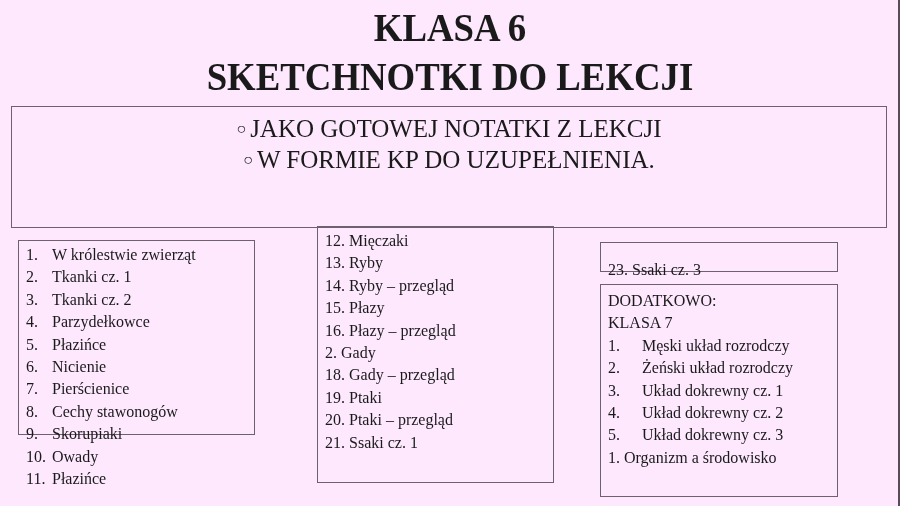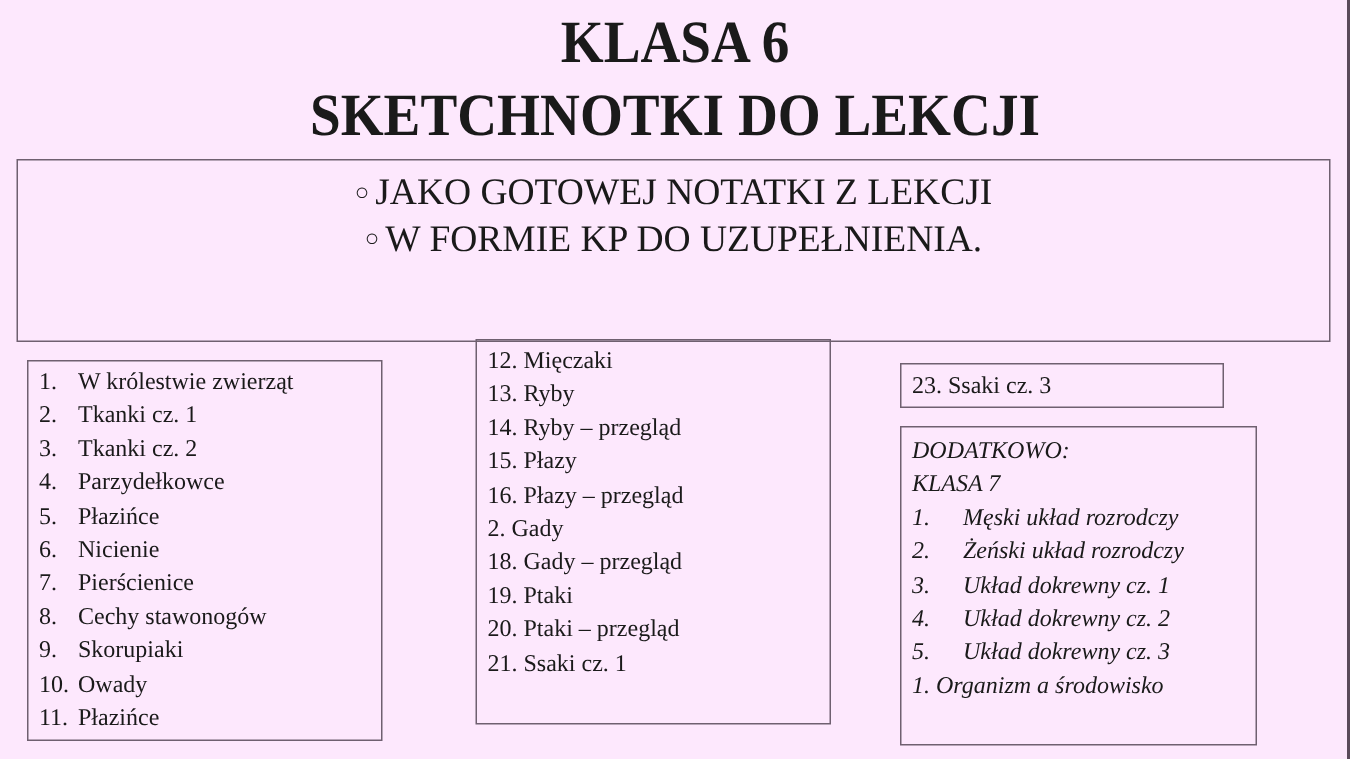--- a/index.html
+++ b/index.html
@@ -22,24 +22,24 @@
     position: absolute; left: 11px; top: 106px; width: 876px; height: 122px;
     border: 1px solid #6f6070; box-sizing: border-box; text-align: center;
     font-size: 25px; line-height: 31px; padding-top: 6px;
   }
   .info .line { white-space: nowrap; }
   .info .bullet { font-size: 16px; vertical-align: 3px; margin-right: 4px; }
   .box {
     position: absolute; border: 1px solid #6f6070; box-sizing: border-box;
     font-size: 16px; line-height: 22.4px;
   }
-  .b1 { left: 18px; top: 240px; width: 237px; height: 254px; padding: 3px 0 0 7px; }
+  .b1 { left: 18px; top: 240px; width: 237px; height: 195px; padding: 3px 0 0 7px; }
   .b2 { left: 317px; top: 226px; width: 237px; height: 257px; padding: 3px 0 0 7px; }
-  .b3 { left: 600px; top: 242px; width: 216px; height: 30px; padding: 4px 0 0 7px; }
-  .b4 { left: 600px; top: 284px; width: 238px; height: 213px; padding: 5px 0 0 7px; font-style: italic; }
+  .b3 { left: 600px; top: 242px; width: 238px; height: 30px; padding: 16px 0 0 7px; }
+  .b4 { left: 600px; top: 284px; width: 238px; height: 213px; padding: 5px 0 0 7px; }
   .row { white-space: nowrap; }
   .num { display: inline-block; width: 26px; }
   .num2 { display: inline-block; width: 34px; }
 </style>
 </head>
 <body>
 
 <div class="edge"></div>
 
 <div class="title t1">KLASA 6</div>

